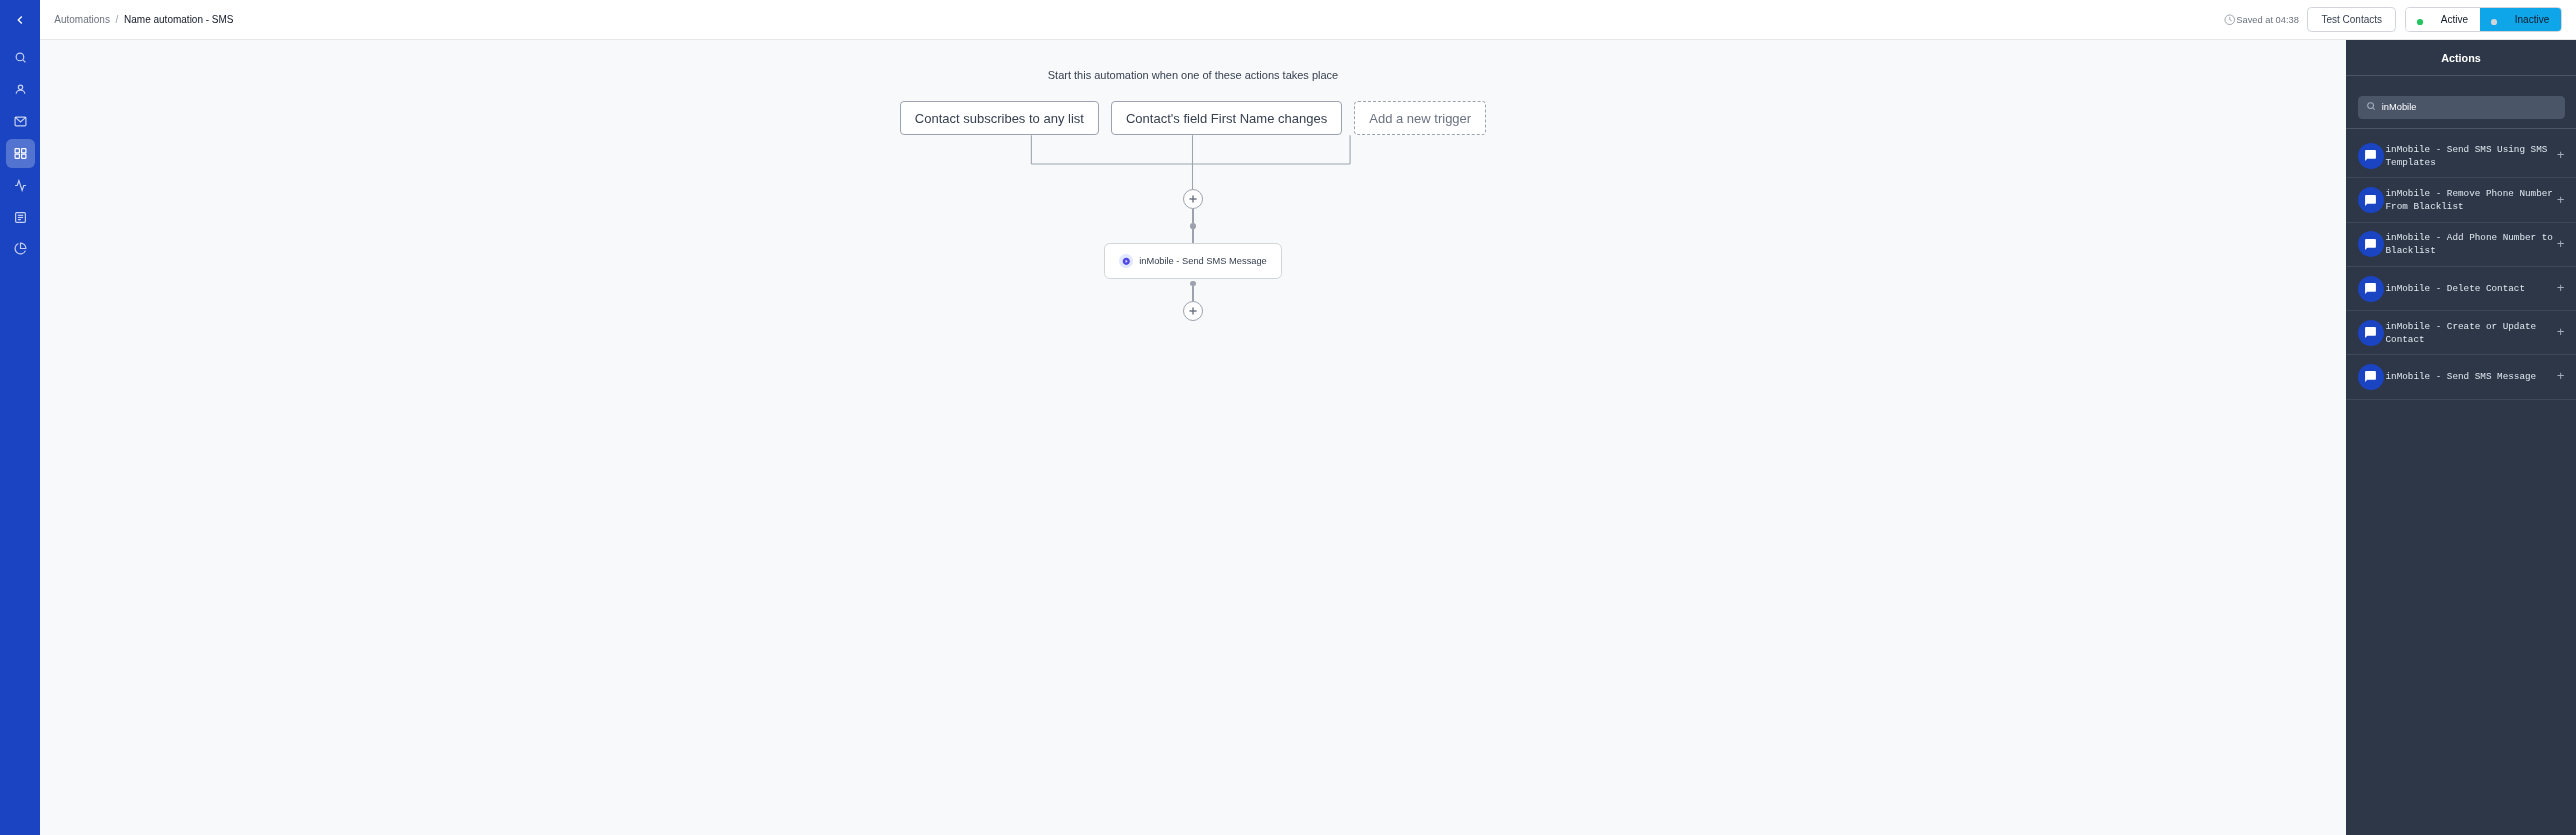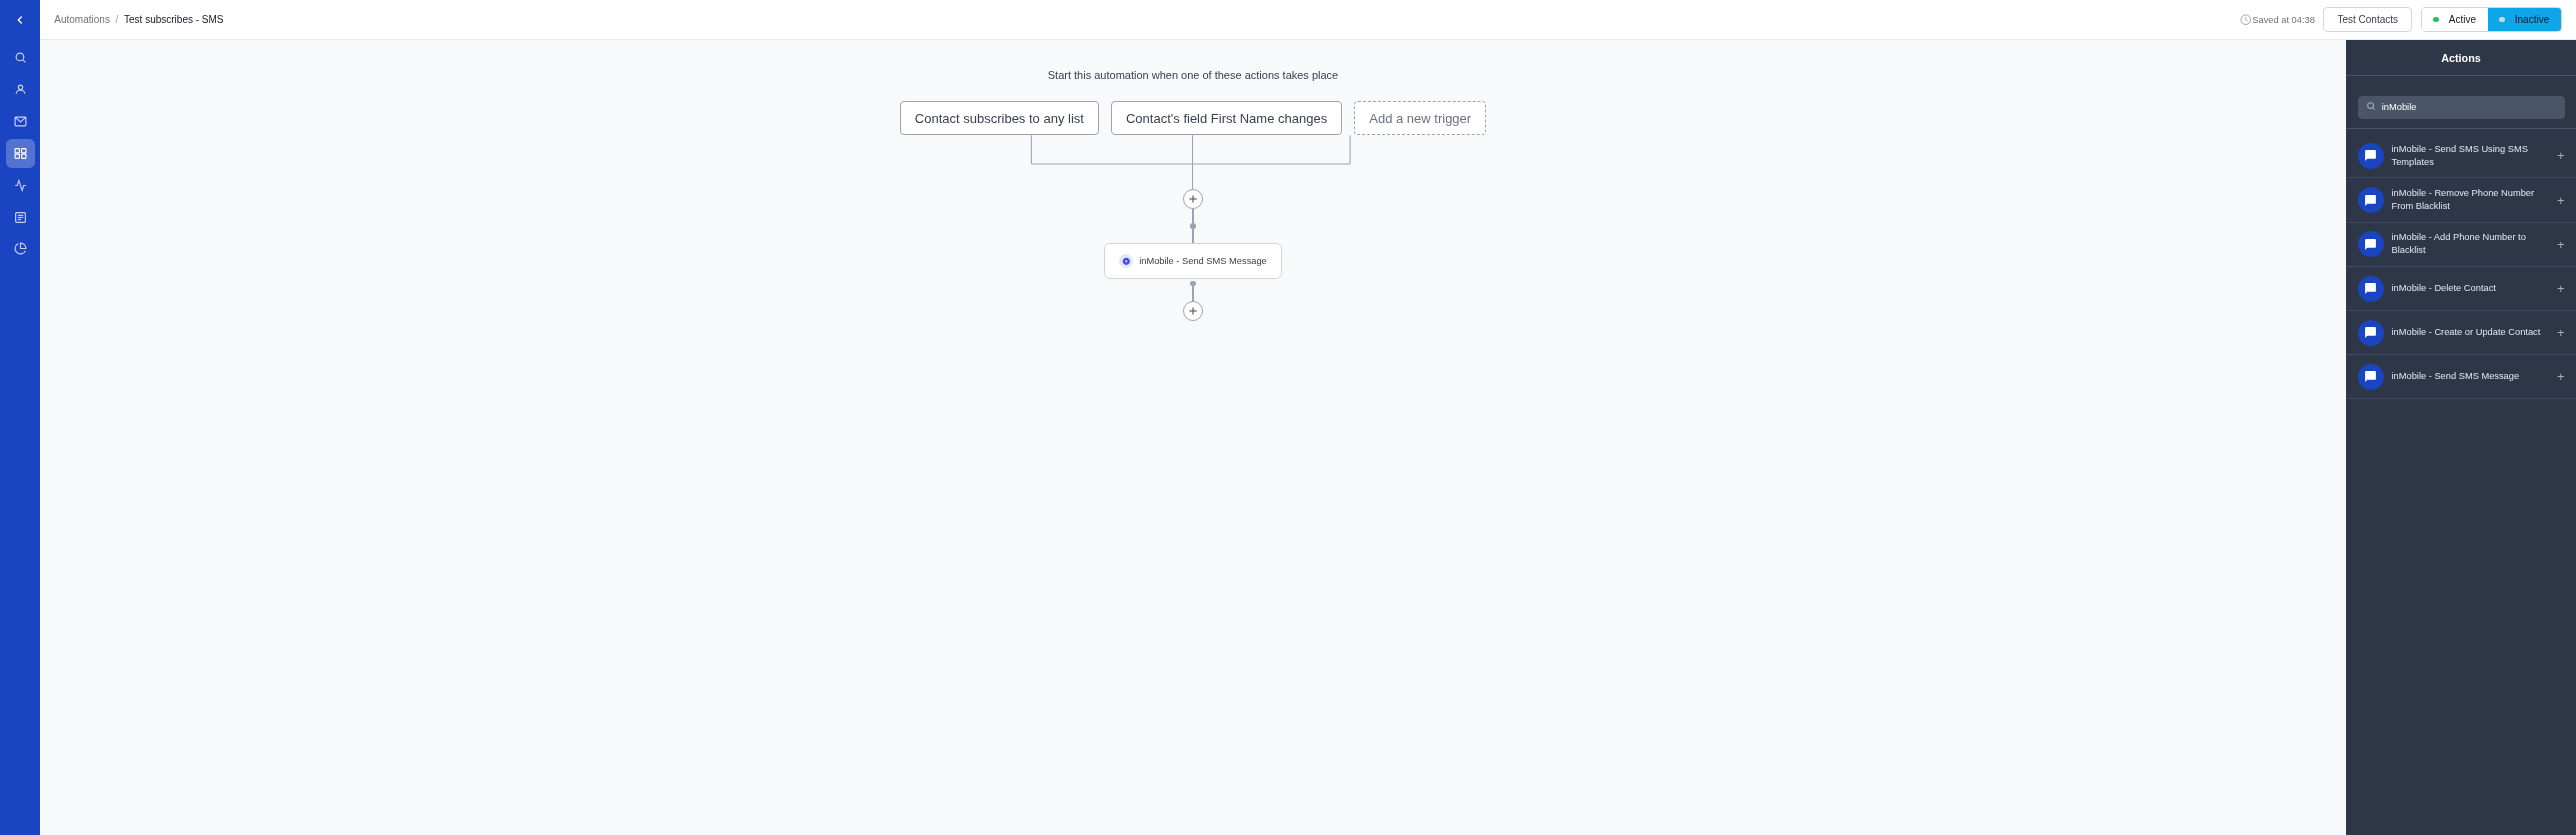--- a/index.html
+++ b/index.html
@@ -94,22 +94,22 @@
       display: flex;
       align-items: center;
       border: 0.7px solid #d1d5db;
       border-radius: 4.3px;
       overflow: hidden;
       font-size: 10px;
     }
     .status-btn {
       padding: 5.7px 11.5px;
       display: flex;
-      align-items: center;
-      gap: 10px;
+      align-items: flex-end;
+      gap: 18px;
       cursor: pointer;
       background: white;
       font-weight: 500;
       color: #6b7280;
     }
     .status-btn.active-status {
       background: white;
       color: #111827;
     }
     .status-btn.inactive-status {
@@ -284,23 +284,24 @@
 
     .actions-list {
       flex: 1;
       overflow-y: auto;
       padding: 5.7px 0;
     }
     .action-list-item {
       display: flex;
       align-items: center;
       padding: 8.6px 11.5px;
-      gap: 8px;
+      gap: 2px;
       cursor: pointer;
       border-bottom: 0.7px solid #3d4a5c;
+      font-family: Liberation Mono, monospace;
     }
     .action-list-label {
       flex: 1;
       font-size: 9.3px;
       color: #e2e8f0;
       line-height: 1.4;
     }
     .action-list-add {
       color: #a0aec0;
       font-size: 13px;
@@ -379,21 +380,21 @@
     </svg>
   </div>
 </div>
 
 <div class="main-wrapper">
 
   <div class="header">
     <div class="breadcrumb">
       <span class="breadcrumb-link">Automations</span>
       <span class="breadcrumb-sep">/</span>
-      <span class="breadcrumb-current">Test subscribes - SMS</span>
+      <span class="breadcrumb-current">Name automation - SMS</span>
     </div>
     <div class="header-spacer"></div>
     <div class="saved-info">
       <svg viewBox="0 0 24 24" fill="none" stroke="#9ca3af" stroke-width="2">
         <circle cx="12" cy="12" r="10"></circle>
           <polyline points="12,6 12,12 16,14"></polyline>
       </svg>
       <span>Saved at 04:38</span>
     </div>
     <button class="view-contacts-btn">Test Contacts</button>

